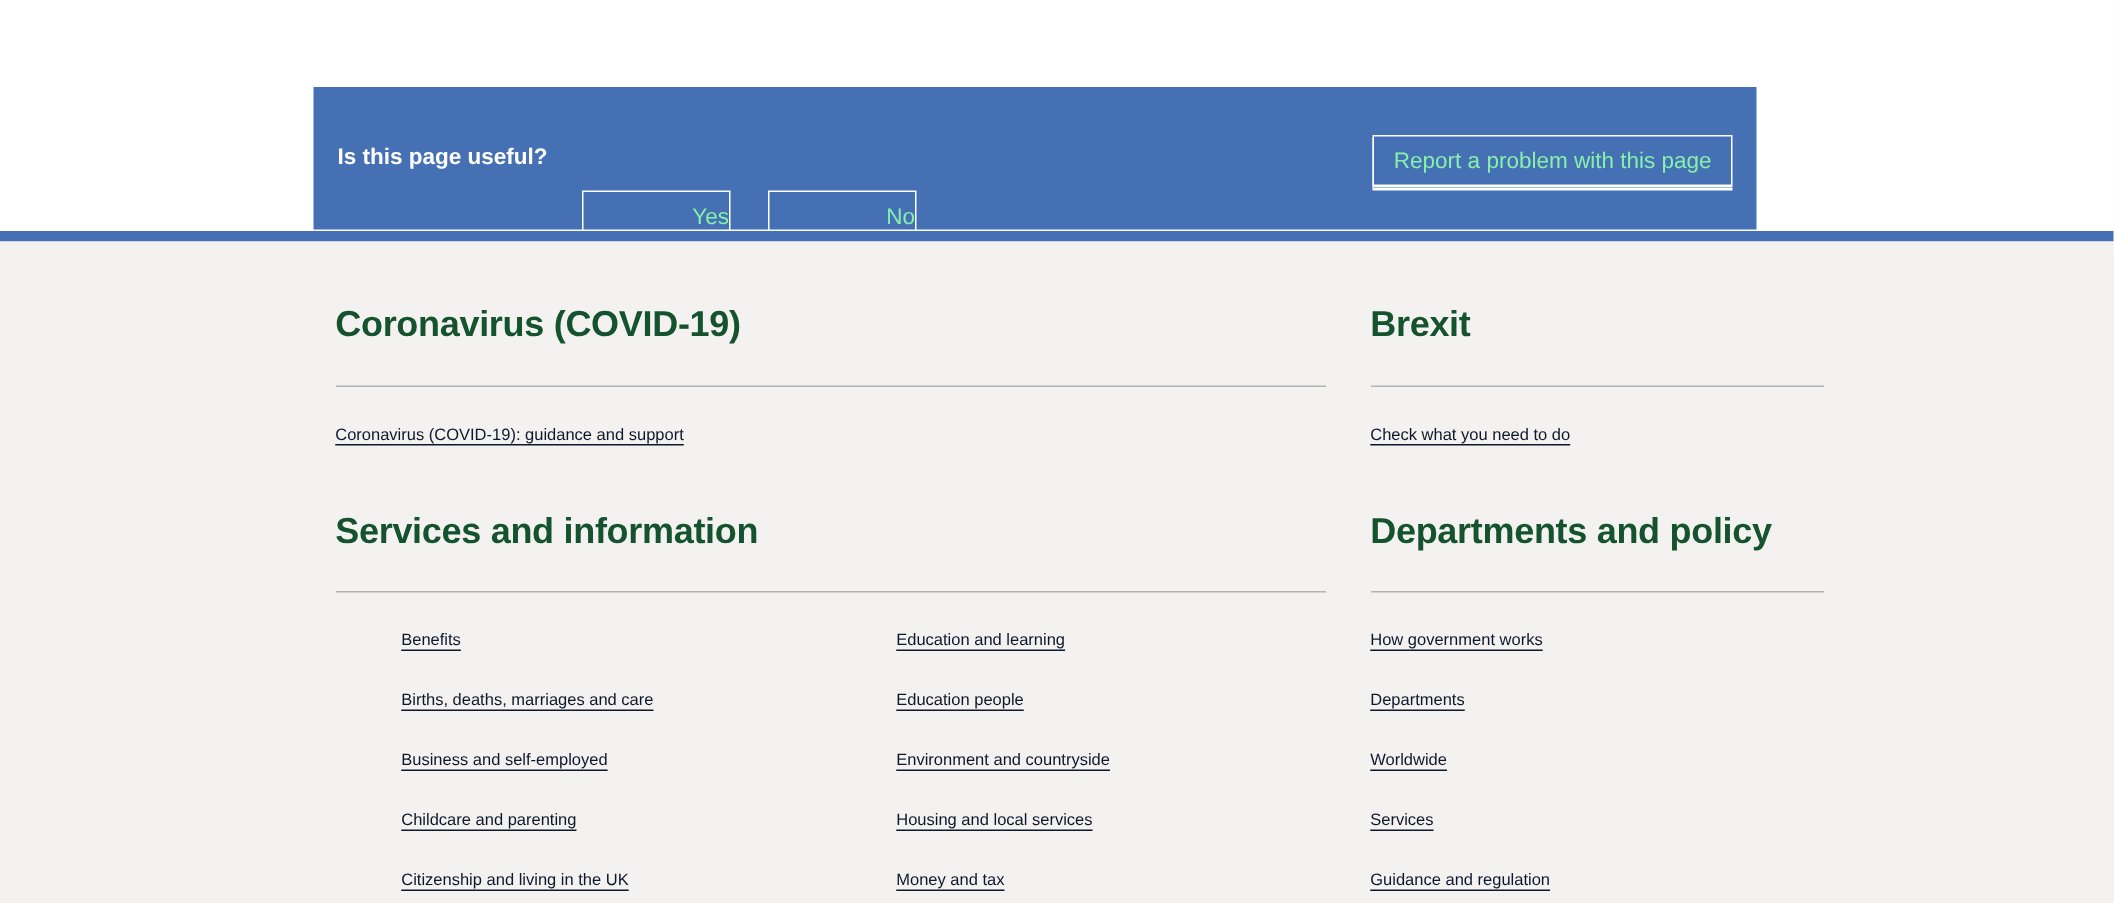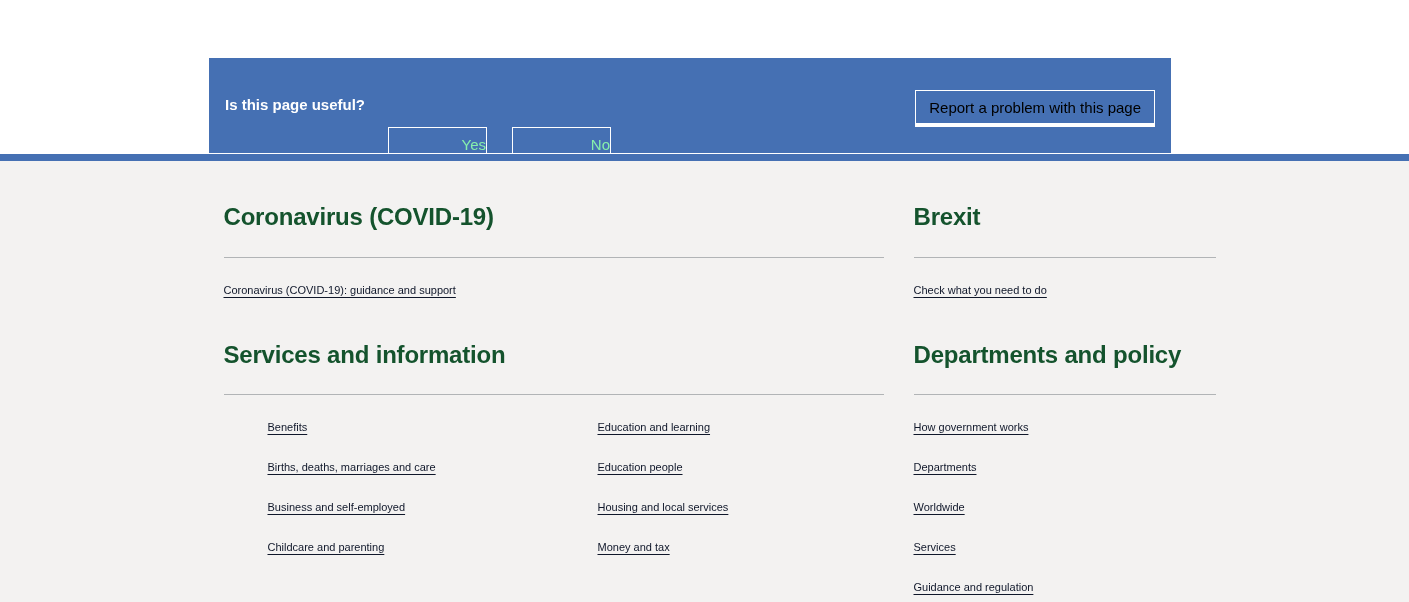--- a/index.html
+++ b/index.html
@@ -69,21 +69,21 @@
     margin-top: 40px;
   }
   .fb-btn + .fb-btn { margin-left: 25px; }
   .fb-spacer { flex: 1 1 auto; }
   .report-btn {
     display: inline-block;
     background: transparent;
     border: 1px solid #ffffff;
     border-bottom: 2px solid #ffffff;
     box-shadow: 0 2px 0 #ffffff;
-    color: #000000;
+    color: #86efac;
     font-family: "Liberation Sans", sans-serif;
     font-size: 15px;
     line-height: 1;
     height: 35px;
     padding: 0 13px;
     margin-top: 3px;
     cursor: pointer;
     white-space: nowrap;
   }
 
@@ -221,29 +221,35 @@
             </li>
             <li>
               <a class="govlink" href="#">Births, deaths, marriages and care</a>
             </li>
             <li>
               <a class="govlink" href="#">Business and self-employed</a>
             </li>
             <li>
               <a class="govlink" href="#">Childcare and parenting</a>
             </li>
+            <li>
+              <a class="govlink" href="#">Citizenship and living in the UK</a>
+            </li>
           </ul>
           <ul class="link-list rc row-space">
             <li>
               <a class="govlink" href="#">Education and learning</a>
             </li>
             <li>
               <a class="govlink" href="#">Education people</a>
             </li>
             <li>
+              <a class="govlink" href="#">Environment and countryside</a>
+            </li>
+            <li>
               <a class="govlink" href="#">Housing and local services</a>
             </li>
             <li>
               <a class="govlink" href="#">Money and tax</a>
             </li>
           </ul>
         </div>
       </div>
 
       <div class="col-gap"></div>

